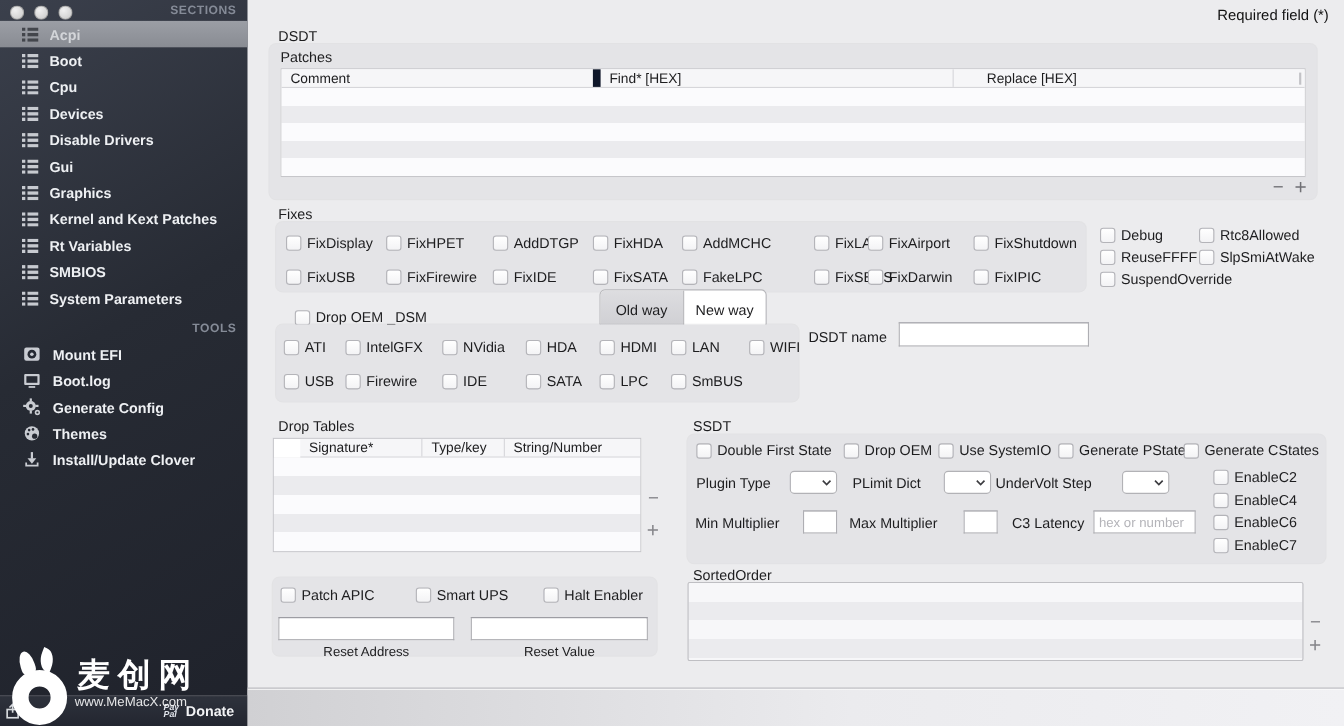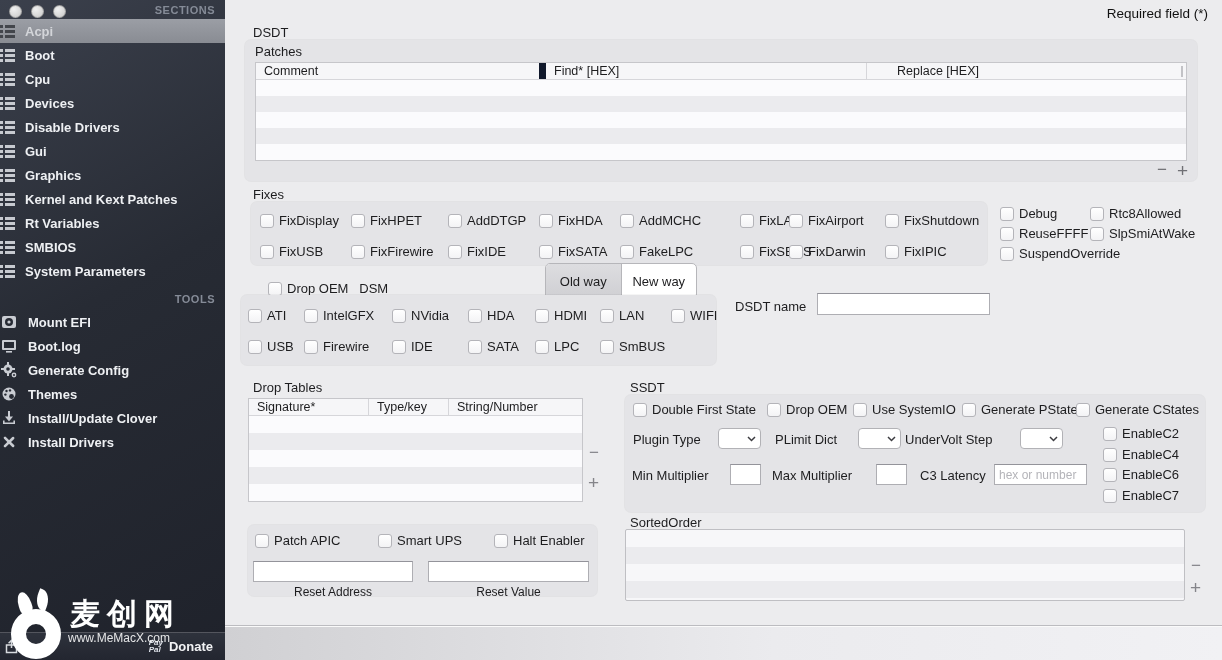--- a/index.html
+++ b/index.html
@@ -14,21 +14,21 @@
   #sidebar { position:absolute; left:0; top:0; width:225px; height:660px;
     background:linear-gradient(150deg,#3b404c 0%,#272b34 45%,#1f222b 100%); }
   .dots { position:absolute; top:5px; left:9px; display:flex; gap:9px; }
   .dot { width:13px; height:13px; border-radius:50%;
     background:radial-gradient(circle at 35% 30%,#f0f0f0,#c8c8c8); border:1px solid rgba(0,0,0,.25); }
   .sec-header { position:absolute; right:10px; font-size:11px; font-weight:bold;
     color:#858b97; letter-spacing:.5px; }
   #sections-header { top:4px; }
   #tools-header { top:293px; }
   #side-sections { position:absolute; top:19px; left:0; width:225px; }
-  .side-item { height:24px; display:flex; align-items:center; gap:10px; 
+  .side-item { height:24px; display:flex; align-items:center; gap:10px; padding-left:20px;
     color:#eef0f3; font-weight:bold; font-size:13px; white-space:nowrap; cursor:default; }
   #side-sections .side-item:first-child {
     background:linear-gradient(#9b9ea5,#898c93); color:#d3d5d9; }
   .li-icon { display:inline-flex; color:#c7cad0; flex:none; }
   #side-sections .side-item:first-child .li-icon { color:#43464c; }
   #side-tools { position:absolute; top:310px; left:0; width:225px; }
   .tool-icon { display:inline-flex; width:18px; justify-content:center; color:#c9ccd2; flex:none; }
 
   
   #side-bottom { position:absolute; left:0; bottom:0; width:225px; height:28px;
@@ -103,37 +103,37 @@
 
   
   #way-seg { position:absolute; left:320px; top:263px; width:152px; height:36px; display:flex;
     border:1px solid #b6b6ba; border-radius:5px; overflow:hidden; background:#fff; }
   .seg { flex:1; display:flex; align-items:center; justify-content:center; font-size:13px; cursor:default; }
   .seg-old { background:linear-gradient(#dddde0,#cfcfd3); border-right:1px solid #b6b6ba; }
 
   #drop-oem-dsm { left:43px; top:281px; }
 
   
-  #devices-panel { left:16px; top:295px; width:475px; height:70px; }
+  #devices-panel { left:26px; top:295px; width:475px; height:70px; }
   .dev-row { position:absolute; left:0; right:0; height:16px; }
   #dev-row1 { top:13px; } #dev-row2 { top:44px; }
   .dev-row .cb:nth-child(1){left:7px}  .dev-row .cb:nth-child(2){left:63px}
   .dev-row .cb:nth-child(3){left:151px} .dev-row .cb:nth-child(4){left:227px}
   .dev-row .cb:nth-child(5){left:294px} .dev-row .cb:nth-child(6){left:359px}
   .dev-row .cb:nth-child(7){left:430px}
 
   #dsdt-name-label { left:510px; top:299px; }
   .tfield { position:absolute; border:1px solid #aeaeb3; border-top-color:#93939a;
     background:#fff; font-size:12px; padding:0 4px; font-family:inherit; color:#1d1d1f; }
   .tfield::placeholder { color:#b4b4b9; }
   #dsdt-name-input { left:592px; top:293px; width:173px; height:22px; }
 
   
   #drop-tables-title { left:28px; top:380px; }
-  #drop-table { left:23px; top:398px; width:335px; height:104px; }
+  #drop-table { left:23px; top:398px; width:335px; height:104px;padding-left:24px; }
   #drop-table .gt-col:nth-child(1){ width:119px; }
   #drop-table .gt-col:nth-child(2){ width:80px; border-left:1px solid #d6d6da; }
   #drop-table .gt-col:nth-child(3){ width:134px; border-left:1px solid #d6d6da; }
   #drop-table .gt-body { background:repeating-linear-gradient(180deg,#fbfbfd 0px,#fbfbfd 17px,#ebebee 17px,#ebebee 34px); }
   #dt-minus { left:364px; top:445px; } #dt-plus { left:363px; top:475px; font-size:19px; }
   .pm-free { position:absolute; font-size:17px; color:#85858a; line-height:16px; cursor:default; }
 
   
   #ssdt-title { left:405px; top:380px; }
   #ssdt-panel { left:400px; top:395px; width:580px; height:117px; }
@@ -418,33 +418,20 @@
     <div class="side-item">
       <span class="tool-icon">
         <svg width="16" height="16" viewBox="0 0 16 16" fill="currentColor">
           <rect x="7" y="1" width="2" height="6"></rect>
             <path d="M4 6.5 L12 6.5 L8 11.5 Z"></path>
           <path d="M2 10.5 L2 14 L14 14 L14 10.5 L12.4 10.5 L12.4 12.4 L3.6 12.4 L3.6 10.5 Z"></path>
           </svg>
       </span>
       <span>Install/Update Clover</span>
     </div>
-    <div class="side-item">
-      <span class="tool-icon">
-        <svg width="16" height="16" viewBox="0 0 16 16" fill="currentColor">
-          <g transform="rotate(45 8 8)">
-              <rect x="6.8" y="1" width="2.6" height="14" rx="1.2"></rect>
-            </g>
-          <g transform="rotate(-45 8 8)">
-              <rect x="6.8" y="1" width="2.6" height="14" rx="1.2"></rect>
-            </g>
-          </svg>
-      </span>
-      <span>Install Drivers</span>
-    </div>
   </div>
 
   <div id="side-bottom">
     <span class="share-icon">
       <svg width="15" height="15" viewBox="0 0 15 15" fill="none" stroke="currentColor" stroke-width="1.5">
         <rect x="2.5" y="6" width="10" height="7.5"></rect>
         <path d="M7.5 1.5 L7.5 9 M4.6 4.2 L7.5 1.3 L10.4 4.2"></path>
         </svg>
     </span>
     <span class="donate-wrap">

